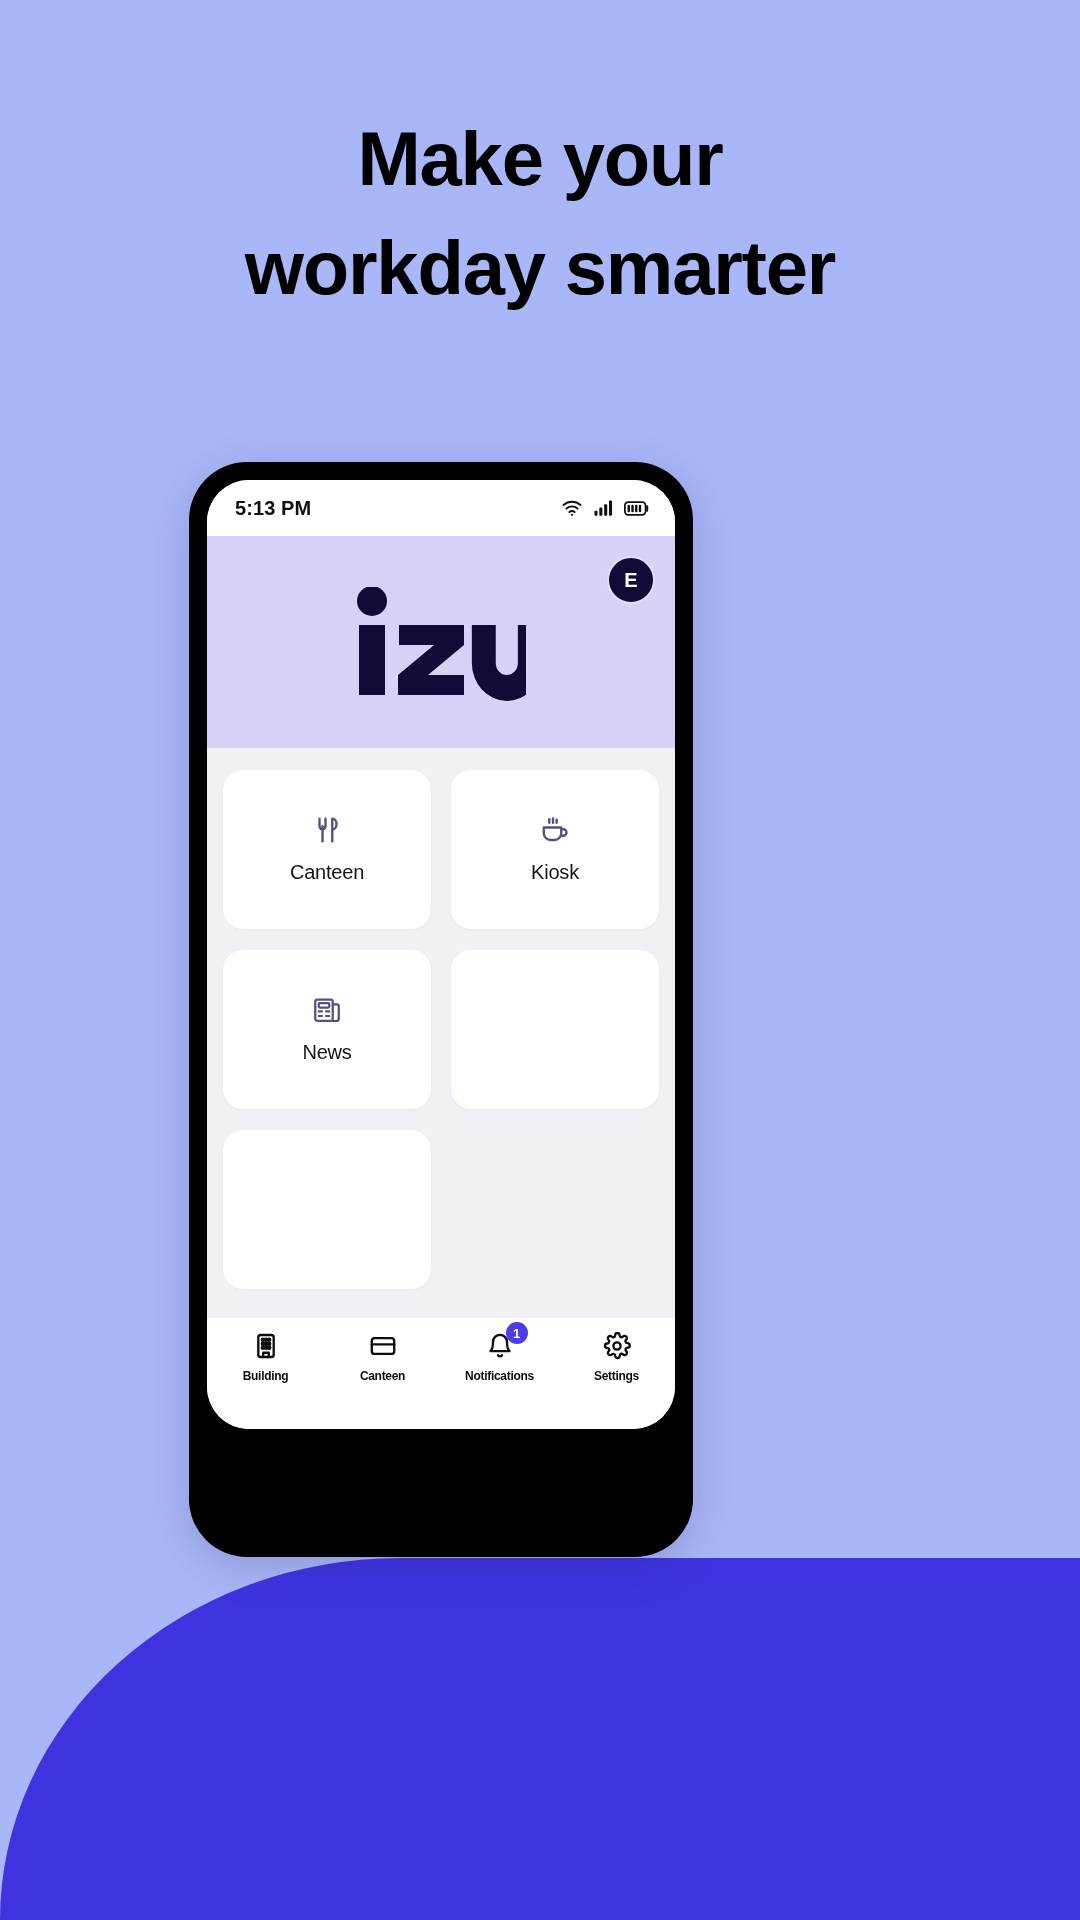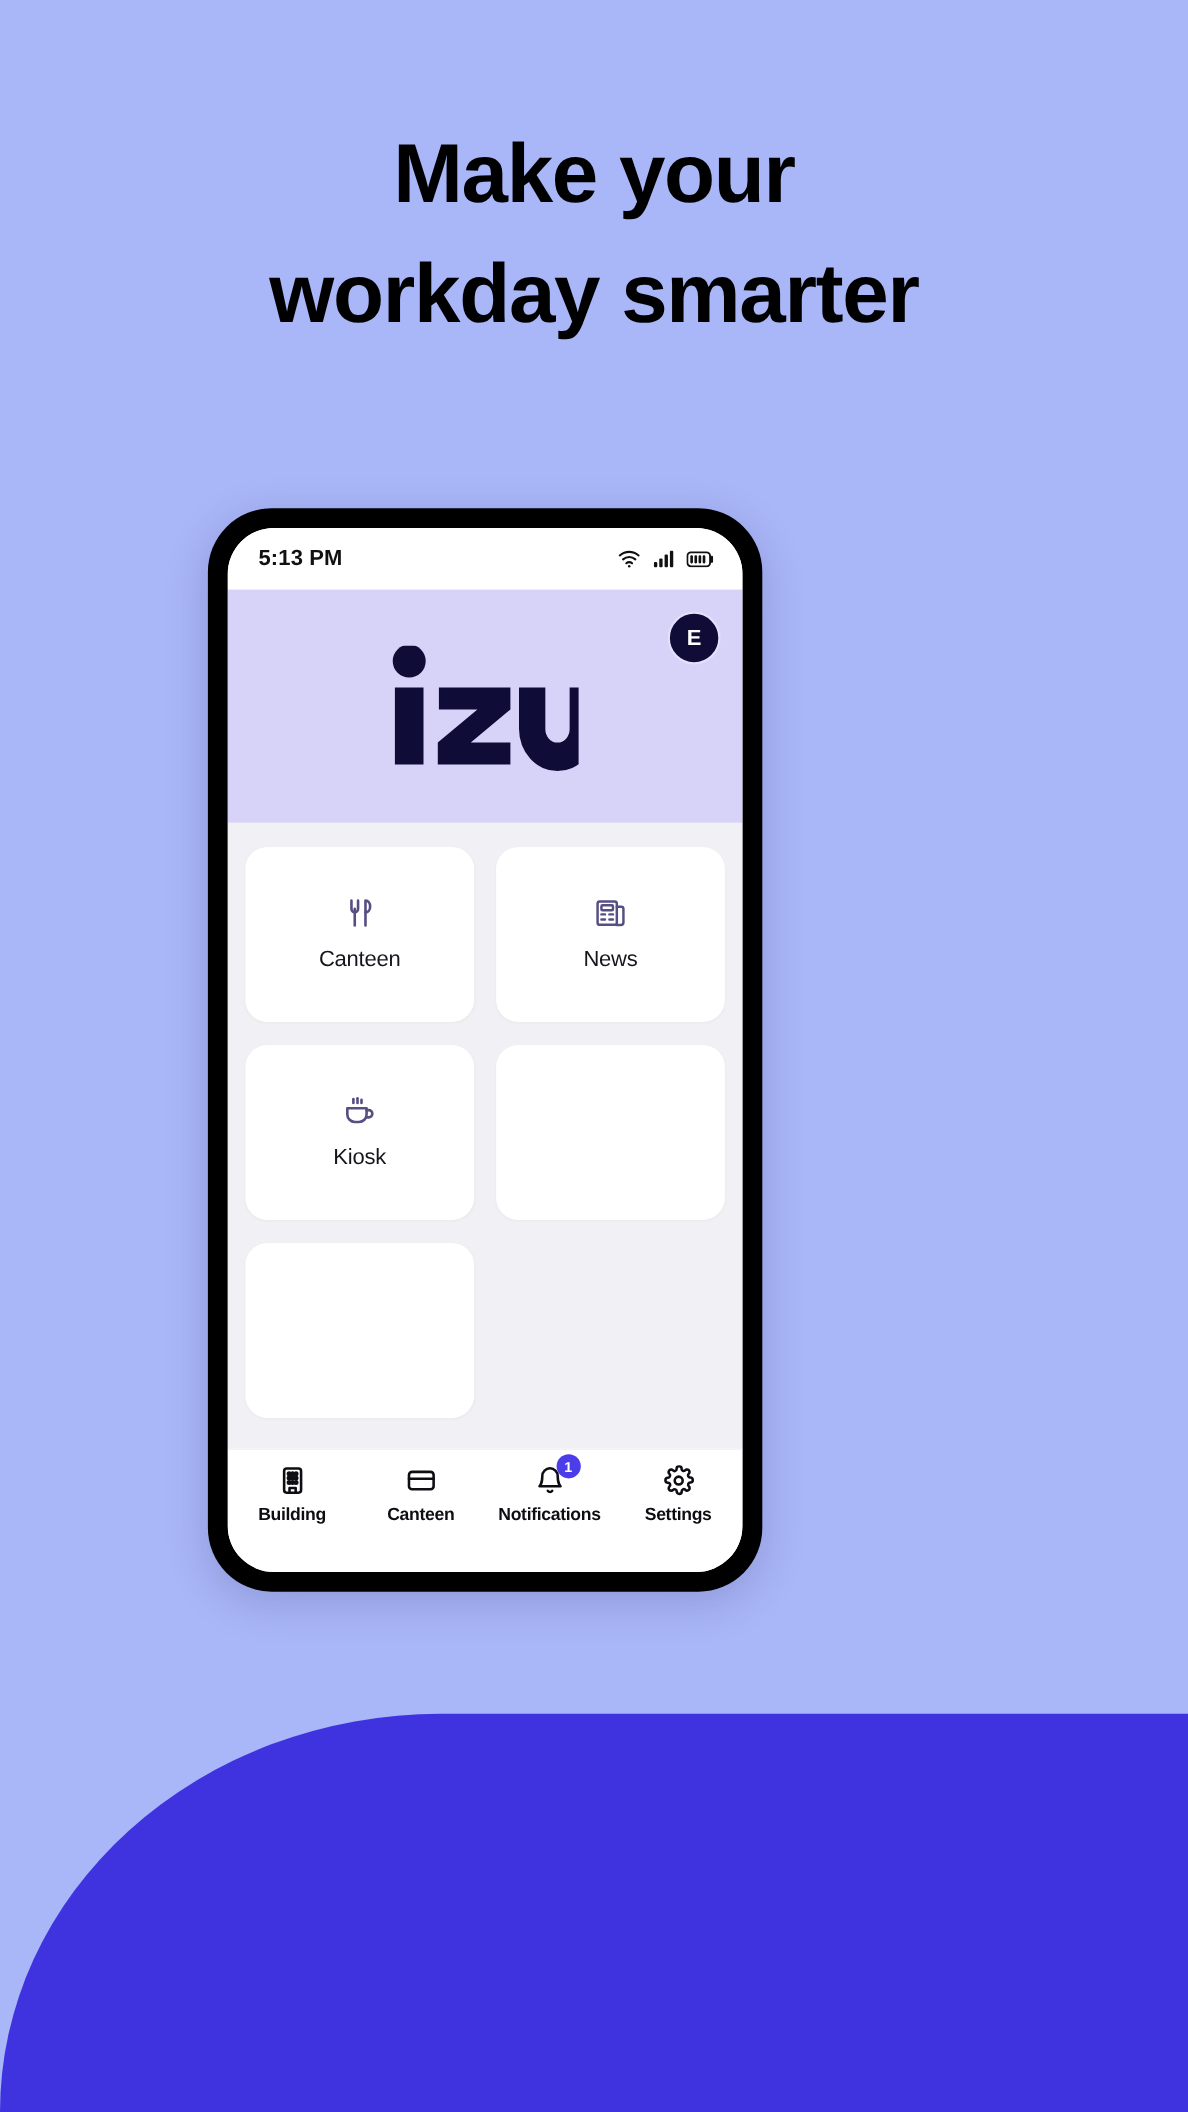--- a/index.html
+++ b/index.html
@@ -35,21 +35,21 @@
     letter-spacing:-1.2px;
   }
   .headline .l { display:block; }
 
   
   .phone {
     position:absolute;
     left:189px;
     top:462px;
     width:504px;
-    height:985px;
+    height:1095px;
     background:#000;
     border-radius:58px;
     z-index:4;
     box-shadow:0 10px 40px rgba(30,30,90,0.18);
   }
   .screen {
     position:absolute;
     left:18px; top:18px;
     width:468px; height:949px;
     background:#ffffff;
@@ -160,21 +160,21 @@
     flex:1 1 0;
     display:flex;
     flex-direction:column;
     align-items:center;
     gap:9px;
     position:relative;
   }
   .navitem .nic { position:relative; width:28px; height:28px; color:#0d0d12; }
   .navitem .nic svg { display:block; width:28px; height:28px; }
   .navitem .nlbl {
-    font-size:16px;
+    font-size:12px;
     font-weight:bold;
     color:#0d0d12;
     letter-spacing:-.3px;
   }
   .badge {
     position:absolute;
     top:-10px; right:-14px;
     min-width:22px; height:22px;
     padding:0 5px;
     border-radius:11px;
@@ -258,44 +258,44 @@
             <svg viewBox="0 0 24 24" fill="none" stroke="currentColor" stroke-width="1.9" stroke-linecap="round" stroke-linejoin="round">
               <path d="M6 3v6a2.4 2.4 0 0 0 4.8 0V3"></path>
                 <path d="M8.4 9v12"></path>
               <path d="M16.2 3c2 0 3.4 1.7 3.4 4.2s-1.4 4.3-3.4 4.3z"></path>
                 <path d="M16.2 11.5V21"></path>
             </svg>
           </span>
           <span class="lbl">Canteen</span>
         </div>
 
-
-        <div class="tile">
-          <span class="ic">
-            <svg viewBox="0 0 24 24" fill="none" stroke="currentColor" stroke-width="1.8" stroke-linecap="round" stroke-linejoin="round">
-              <rect x="2.6" y="3.6" width="14" height="17" rx="1.6"></rect>
-              <path d="M16.6 7.4h3.2a1.6 1.6 0 0 1 1.6 1.6v9.8a2 2 0 0 1-2 2h-2.8"></path>
-              <rect x="5.4" y="6.4" width="8.4" height="3.6" rx="0.8"></rect>
-              <path d="M5.4 13h2.6M5.4 16.8h2.6M11.2 13h2.6M11.2 16.8h2.6"></path>
-            </svg>
-          </span>
-          <span class="lbl">News</span>
-        </div>
 
         <div class="tile">
           <span class="ic">
             <svg viewBox="0 0 24 24" fill="none" stroke="currentColor" stroke-width="1.9" stroke-linecap="round" stroke-linejoin="round">
               <path d="M3 10h14v4.5A5.5 5.5 0 0 1 11.5 20h-3A5.5 5.5 0 0 1 3 14.5z"></path>
               <path d="M17 11.4h1.6a2.6 2.6 0 0 1 0 5.2H17"></path>
               <path d="M7.4 3.4v2.8"></path>
                 <path d="M10.4 2.7v3.5"></path>
                 <path d="M13.3 3.8v2.4"></path>
             </svg>
           </span>
           <span class="lbl">Kiosk</span>
+        </div>
+
+        <div class="tile">
+          <span class="ic">
+            <svg viewBox="0 0 24 24" fill="none" stroke="currentColor" stroke-width="1.8" stroke-linecap="round" stroke-linejoin="round">
+              <rect x="2.6" y="3.6" width="14" height="17" rx="1.6"></rect>
+              <path d="M16.6 7.4h3.2a1.6 1.6 0 0 1 1.6 1.6v9.8a2 2 0 0 1-2 2h-2.8"></path>
+              <rect x="5.4" y="6.4" width="8.4" height="3.6" rx="0.8"></rect>
+              <path d="M5.4 13h2.6M5.4 16.8h2.6M11.2 13h2.6M11.2 16.8h2.6"></path>
+            </svg>
+          </span>
+          <span class="lbl">News</span>
         </div>
 
 
 
         <div class="tile">
           
           
         </div>
 
         <div class="tile">

